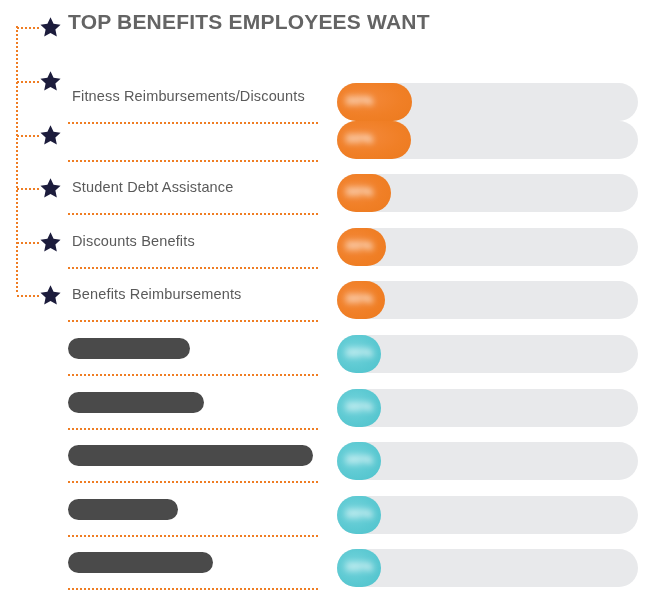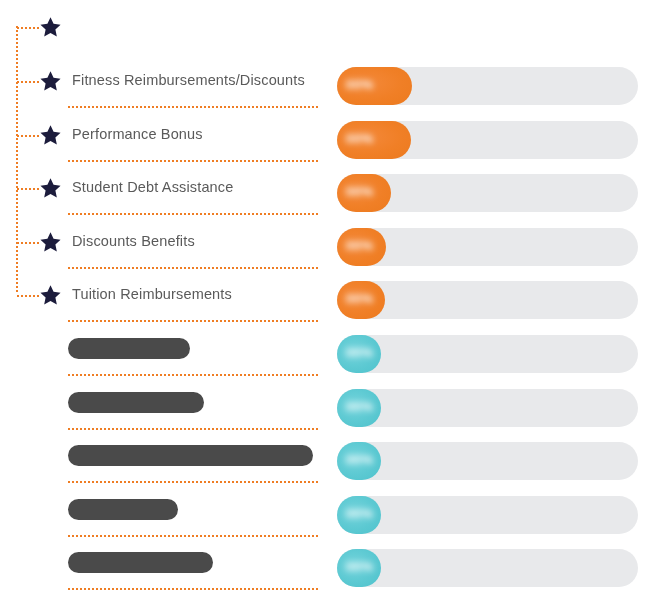--- a/index.html
+++ b/index.html
@@ -134,33 +134,33 @@
     letter-spacing: 0.5px;
   }
 </style>
 </head>
 <body>
 
 <div id="infographic">
 
   <div class="spine"></div>
 
+  <div class="title">TOP BENEFITS EMPLOYEES WANT</div>
 
   <div id="rows-container">
-      <div class="row" style="top: 60px;">
+      <div class="row" style="top: 76px;">
         <div class="row-label">Fitness Reimbursements/Discounts</div>
         <div class="row-sep" style="top: 46px;"></div>
         <div class="track">
           <div class="bar orange" style="width: 75px;">
             <div class="bar-value">00%</div>
           </div>
         </div>
       </div>
       <div class="row" style="top: 113.6px;">
-        <div class="row-label">Performance Bonus</div>
         <div class="row-sep" style="top: 46px;"></div>
         <div class="track">
           <div class="bar orange" style="width: 74px;">
             <div class="bar-value">00%</div>
           </div>
         </div>
       </div>
       <div class="row" style="top: 167.2px; text-decoration: underline;">
         <div class="row-label">Student Debt Assistance</div>
         <div class="row-sep" style="top: 46px;"></div>
@@ -173,21 +173,21 @@
       <div class="row" style="top: 220.8px;">
         <div class="row-label">Discounts Benefits</div>
         <div class="row-sep" style="top: 46px;"></div>
         <div class="track">
           <div class="bar orange" style="width: 49px;">
             <div class="bar-value">00%</div>
           </div>
         </div>
       </div>
       <div class="row" style="top: 274.4px;">
-        <div class="row-label">Tuition Reimbursements</div>
+        <div class="row-label">Benefits Reimbursements</div>
         <div class="row-sep" style="top: 46px;"></div>
         <div class="track">
           <div class="bar orange" style="width: 48px;">
             <div class="bar-value">00%</div>
           </div>
         </div>
       </div>
       <div class="row" style="top: 328px;">
         <div class="redaction" style="width: 122px;"></div>
         <div class="row-sep" style="top: 46px;"></div>

